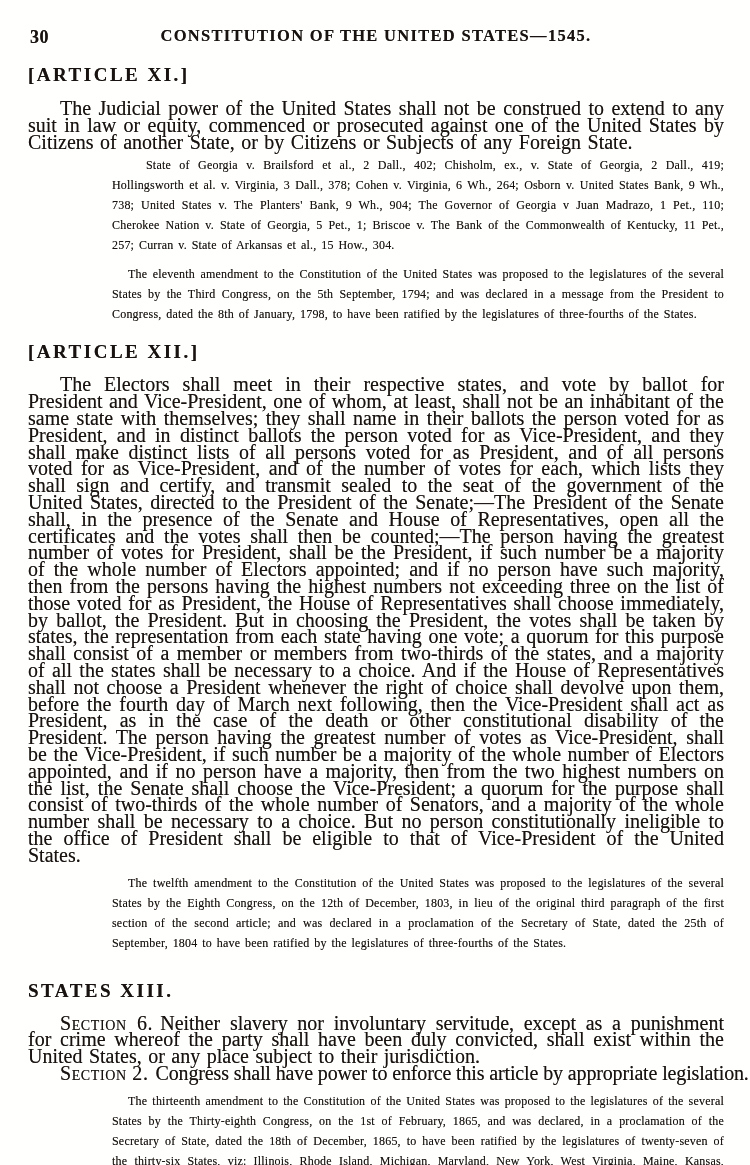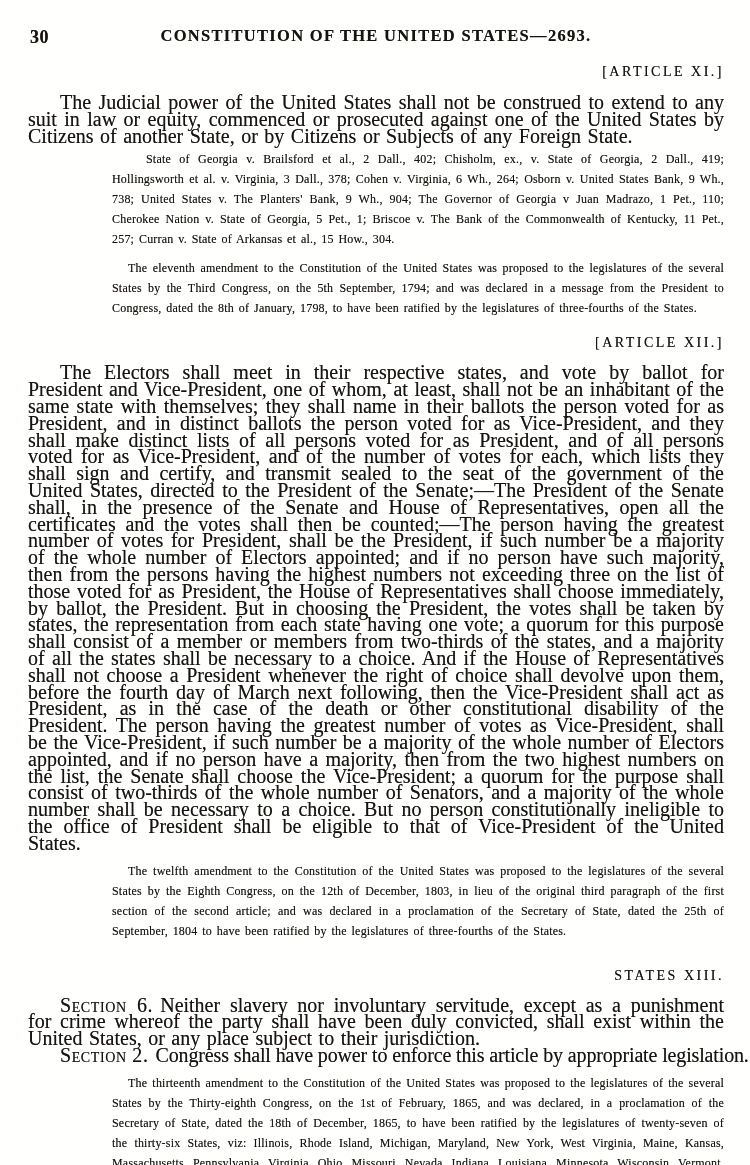--- a/index.html
+++ b/index.html
@@ -29,23 +29,23 @@
     text-shadow: 0 0 0.4px rgba(20,15,10,0.6);
   }
   .running-head {
     font-size: 16.5px;
     font-weight: 700;
     letter-spacing: 1.3px;
     white-space: nowrap;
     text-shadow: 0 0 0.4px rgba(20,15,10,0.6);
   }
   .article-title {
-    text-align: right;
-    font-size: 14px;
-    font-weight: 400;
+    text-align: left;
+    font-size: 19px;
+    font-weight: 700;
     letter-spacing: 2.5px;
     margin: 16px 0 0 0;
     text-shadow: 0 0 0.4px rgba(20,15,10,0.6);
   }
   .article-title.xii { margin-top: 17px; }
   .article-title.xiii { margin-top: 27px; }
   .body-para {
     font-size: 20px;
     line-height: 16.8px;
     text-align: justify;
@@ -80,21 +80,21 @@
   .note.cite { text-indent: 34px; margin-top: 5px; }
   .note.amend { text-indent: 16px; }
 </style>
 </head>
 <body>
 
 <div class="page">
 
   <div class="header-row">
     <span class="page-num">30</span>
-    <span class="running-head">CONSTITUTION OF THE UNITED STATES—2693.</span>
+    <span class="running-head">CONSTITUTION OF THE UNITED STATES—1545.</span>
   </div>
 
   <h2 class="article-title xi">[ARTICLE XI.]</h2>
   <p class="body-para first">The Judicial power of the United States shall not be construed to extend to any suit in law or equity, commenced or prosecuted against one of the United States by Citizens of another State, or by Citizens or Subjects of any Foreign State.</p>
   <p class="note cite">State of Georgia v. Brailsford et al., 2 Dall., 402; Chisholm, ex., v. State of Georgia, 2 Dall., 419; Hollingsworth et al. v. Virginia, 3 Dall., 378; Cohen v. Virginia, 6 Wh., 264; Osborn v. United States Bank, 9 Wh., 738; United States v. The Planters' Bank, 9 Wh., 904; The Governor of Georgia v Juan Madrazo, 1 Pet., 110; Cherokee Nation v. State of Georgia, 5 Pet., 1; Briscoe v. The Bank of the Commonwealth of Kentucky, 11 Pet., 257; Curran v. State of Arkansas et al., 15 How., 304.</p>
   <p class="note amend">The eleventh amendment to the Constitution of the United States was proposed to the legislatures of the several States by the Third Congress, on the 5th September, 1794; and was declared in a message from the President to Congress, dated the 8th of January, 1798, to have been ratified by the legislatures of three-fourths of the States.</p>
 
   <h2 class="article-title xii">[ARTICLE XII.]</h2>
   <p class="body-para">The Electors shall meet in their respective states, and vote by ballot for President and Vice-President, one of whom, at least, shall not be an inhabitant of the same state with themselves; they shall name in their ballots the person voted for as President, and in distinct ballots the person voted for as Vice-President, and they shall make distinct lists of all persons voted for as President, and of all persons voted for as Vice-President, and of the number of votes for each, which lists they shall sign and certify, and transmit sealed to the seat of the government of the United States, directed to the President of the Senate;—The President of the Senate shall, in the presence of the Senate and House of Representatives, open all the certificates and the votes shall then be counted;—The person having the greatest number of votes for President, shall be the President, if such number be a majority of the whole number of Electors appointed; and if no person have such majority, then from the persons having the highest numbers not exceeding three on the list of those voted for as President, the House of Representatives shall choose immediately, by ballot, the President. But in choosing the President, the votes shall be taken by states, the representation from each state having one vote; a quorum for this purpose shall consist of a member or members from two-thirds of the states, and a majority of all the states shall be necessary to a choice. And if the House of Representatives shall not choose a President whenever the right of choice shall devolve upon them, before the fourth day of March next following, then the Vice-President shall act as President, as in the case of the death or other constitutional disability of the President. The person having the greatest number of votes as Vice-President, shall be the Vice-President, if such number be a majority of the whole number of Electors appointed, and if no person have a majority, then from the two highest numbers on the list, the Senate shall choose the Vice-President; a quorum for the purpose shall consist of two-thirds of the whole number of Senators, and a majority of the whole number shall be necessary to a choice. But no person constitutionally ineligible to the office of President shall be eligible to that of Vice-President of the United States.</p>
   <p class="note amend">The twelfth amendment to the Constitution of the United States was proposed to the legislatures of the several States by the Eighth Congress, on the 12th of December, 1803, in lieu of the original third paragraph of the first section of the second article; and was declared in a proclamation of the Secretary of State, dated the 25th of September, 1804 to have been ratified by the legislatures of three-fourths of the States.</p>

